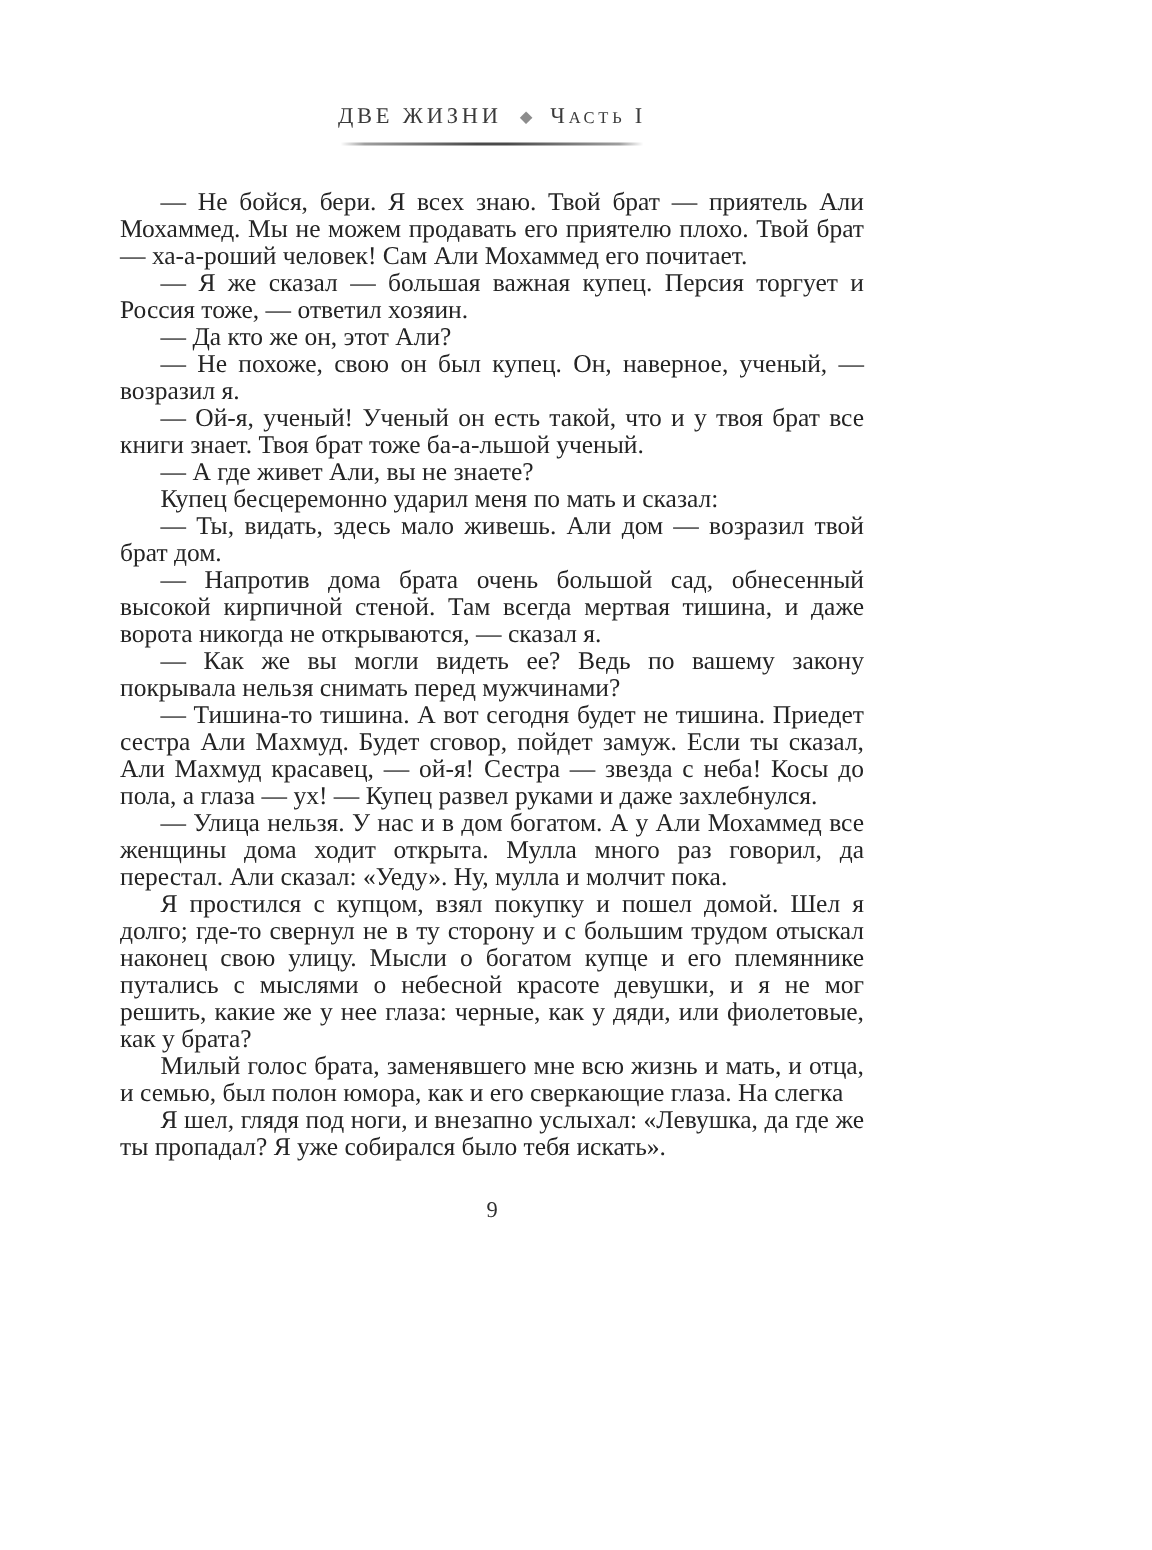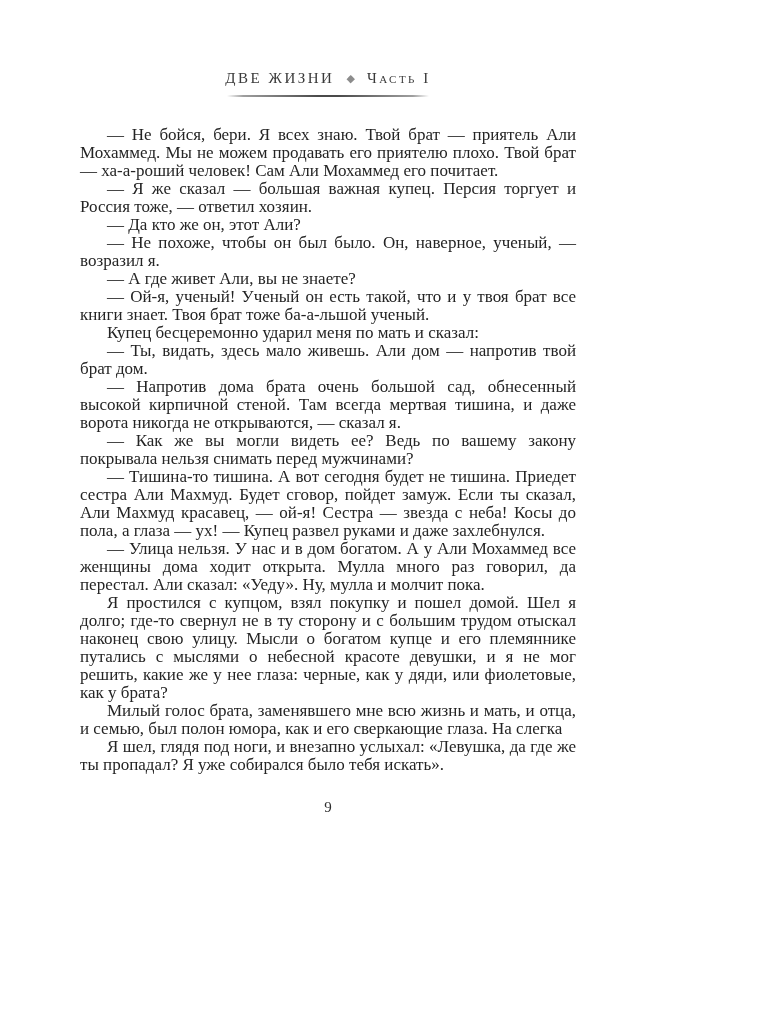--- a/index.html
+++ b/index.html
@@ -84,25 +84,25 @@
     <div class="header-line">
       <span class="book-title">ДВЕ ЖИЗНИ</span><span class="diamond">◆</span><span class="part-title">Часть I</span>
     </div>
     <div class="header-rule"></div>
   </header>
 
   <main class="page-body">
     <p class="para">— Не бойся, бери. Я всех знаю. Твой брат — приятель Али Мохаммед. Мы не можем продавать его приятелю плохо. Твой брат — ха-а-роший человек! Сам Али Мохаммед его почитает.</p>
     <p class="para">— Я же сказал — большая важная купец. Персия торгует и Россия тоже, — ответил хозяин.</p>
     <p class="para">— Да кто же он, этот Али?</p>
-    <p class="para">— Не похоже, чтобы он был было. Он, наверное, ученый, — возразил я.</p>
+    <p class="para">— Не похоже, свою он был купец. Он, наверное, ученый, — возразил я.</p>
+    <p class="para">— Ой-я, ученый! Ученый он есть такой, что и у твоя брат все книги знает. Твоя брат тоже ба-а-льшой ученый.</p>
     <p class="para">— А где живет Али, вы не знаете?</p>
-    <p class="para">— Ой-я, ученый! Ученый он есть такой, что и у твоя брат все книги знает. Твоя брат тоже ба-а-льшой ученый.</p>
     <p class="para">Купец бесцеремонно ударил меня по мать и сказал:</p>
-    <p class="para">— Ты, видать, здесь мало живешь. Али дом — напротив твой брат дом.</p>
+    <p class="para">— Ты, видать, здесь мало живешь. Али дом — возразил твой брат дом.</p>
     <p class="para">— Напротив дома брата очень большой сад, обнесенный высокой кирпичной стеной. Там всегда мертвая тишина, и даже ворота никогда не открываются, — сказал я.</p>
     <p class="para">— Как же вы могли видеть ее? Ведь по вашему закону покрывала нельзя снимать перед мужчинами?</p>
     <p class="para">— Тишина-то тишина. А вот сегодня будет не тишина. Приедет сестра Али Махмуд. Будет сговор, пойдет замуж. Если ты сказал, Али Махмуд красавец, — ой-я! Сестра — звезда с неба! Косы до пола, а глаза — ух! — Купец развел руками и даже захлебнулся.</p>
     <p class="para">— Улица нельзя. У нас и в дом богатом. А у Али Мохаммед все женщины дома ходит открыта. Мулла много раз говорил, да перестал. Али сказал: «Уеду». Ну, мулла и молчит пока.</p>
     <p class="para">Я простился с купцом, взял покупку и пошел домой. Шел я долго; где-то свернул не в ту сторону и с большим трудом отыскал наконец свою улицу. Мысли о богатом купце и его племяннике путались с мыслями о небесной красоте девушки, и я не мог решить, какие же у нее глаза: черные, как у дяди, или фиолетовые, как у брата?</p>
     <p class="para">Милый голос брата, заменявшего мне всю жизнь и мать, и отца, и семью, был полон юмора, как и его сверкающие глаза. На слегка</p>
     <p class="para">Я шел, глядя под ноги, и внезапно услыхал: «Левушка, да где же ты пропадал? Я уже собирался было тебя искать».</p>
   </main>
 
   <footer class="page-footer">

